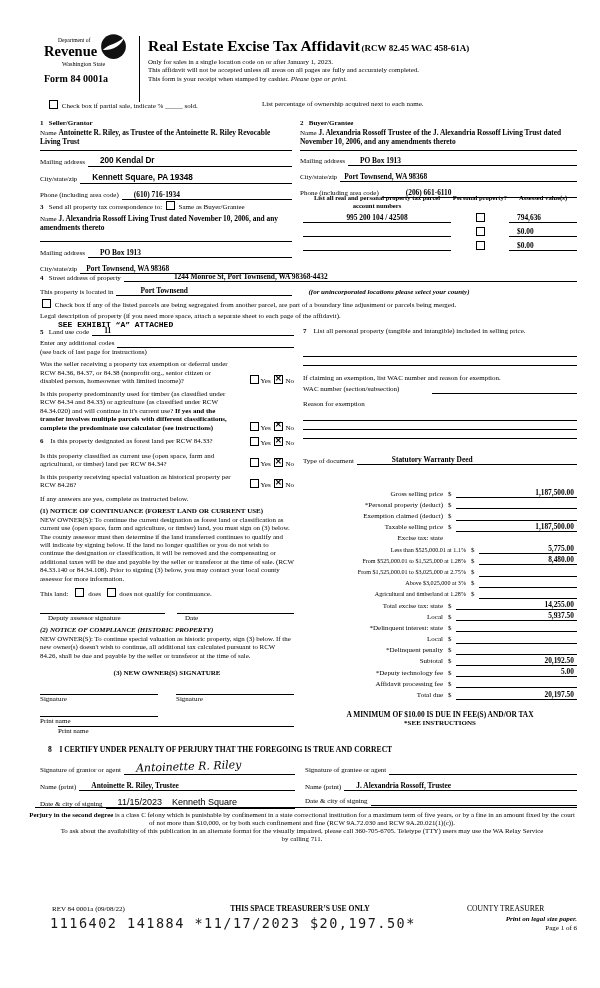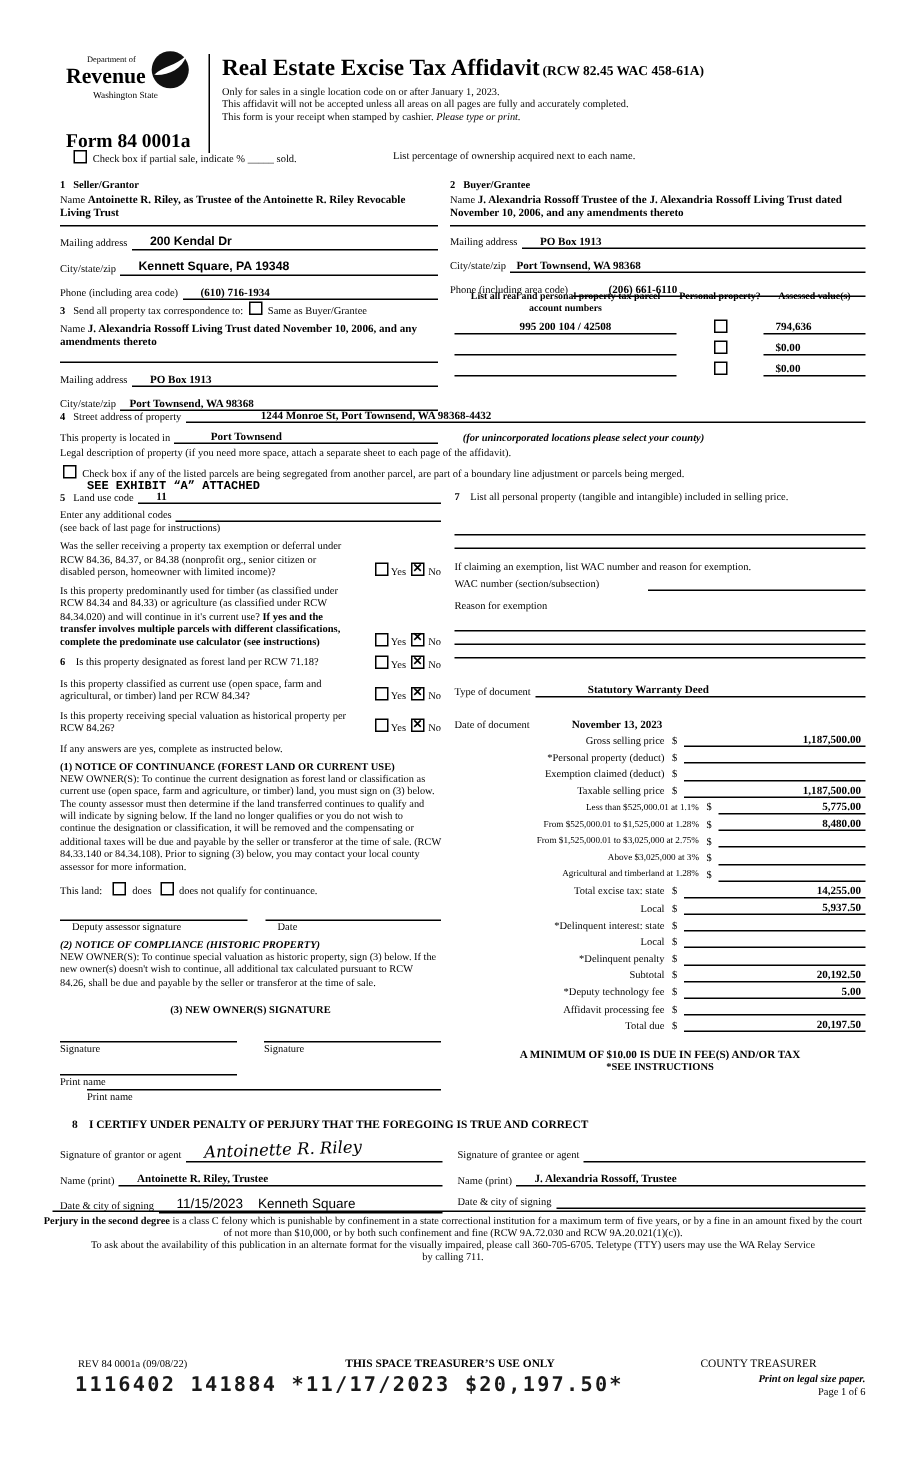--- a/index.html
+++ b/index.html
@@ -65,21 +65,21 @@
   <div class="abs" style="left:148px;top:37px;width:432px;">
     <div>
       <span class="b" style="font-size:15.5px;">Real Estate Excise Tax Affidavit</span>
       <span class="b" style="font-size:9px;">(RCW 82.45 WAC 458-61A)</span>
     </div>
     <div style="font-size:6.9px;margin-top:2px;">Only for sales in a single location code on or after January 1, 2023.</div>
     <div style="font-size:6.9px;">This affidavit will not be accepted unless all areas on all pages are fully and accurately completed.</div>
     <div style="font-size:6.9px;"><span>This form is your receipt when stamped by cashier. </span><span class="i">Please type or print.</span></div>
   </div>
 
-  <div class="abs b" style="left:44px;top:86px;font-size:13px;">Form 84 0001a</div>
+  <div class="abs b" style="left:44px;top:73px;font-size:10px;">Form 84 0001a</div>
 
   <div class="abs" style="left:47px;top:100px;width:530px;">
     <span class="cb"></span>
     <span>Check box if partial sale, indicate % _____ sold.</span>
     <span style="position:absolute;left:215px;">List percentage of ownership acquired next to each name.</span>
   </div>
 
   <div class="abs" style="left:40px;top:119px;width:252px;">
     <div><span class="b">1</span>&nbsp;&nbsp;&nbsp;<span class="b">Seller/Grantor</span></div>
     <div class="nameblock">
@@ -168,25 +168,25 @@
   <div class="abs" style="left:40px;top:272px;width:537px;">
     <div class="frow">
       <span class="lab"><span class="b">4</span>&nbsp;&nbsp;&nbsp;<span>Street address of property</span></span>
       <span class="fill val" style="padding-left:50px;">1244 Monroe St, Port Townsend, WA  98368-4432</span>
     </div>
     <div class="frow" style="margin-top:4px;">
       <span class="lab">This property is located in</span>
       <span class="fill val" style="flex:0 0 150px;padding-left:24px;">Port Townsend</span>
       <span class="b i" style="padding-left:16px;">(for unincorporated locations please select your county)</span>
     </div>
-    <div style="margin-top:2px;">Legal description of property (if you need more space, attach a separate sheet to each page of the affidavit).</div>
     <div style="margin-top:3px;">
       <span class="cb"></span>
       <span>Check box if any of the listed parcels are being segregated from another parcel, are part of a boundary line adjustment or parcels being merged.</span>
     </div>
+    <div style="margin-top:2px;">Legal description of property (if you need more space, attach a separate sheet to each page of the affidavit).</div>
     <div class="b" style="margin-top:0;padding-left:18px;font-size:8px;font-family:Liberation Mono, monospace;">SEE EXHIBIT “A” ATTACHED</div>
   </div>
 
   <div class="abs" style="left:40px;top:326px;width:254px;">
     <div class="frow">
       <span class="lab"><span class="b">5</span>&nbsp;&nbsp;&nbsp;<span>Land use code</span></span>
       <span class="fill val">11</span>
     </div>
     <div class="frow" style="margin-top:3px;">
       <span class="lab">Enter any additional codes</span>
@@ -206,21 +206,21 @@
       <span class="q-text"><span>Is this property predominantly used for timber (as classified under RCW 84.34 and 84.33) or agriculture (as classified under RCW 84.34.020) and will continue in it's current use? </span><span class="b">If yes and the transfer involves multiple parcels with different classifications, complete the predominate use calculator (see instructions)</span></span>
       <span class="yn">
         <span class="cb"></span><span>Yes</span>
         <span class="cb checked"></span><span>No</span>
       </span>
     </div>
   </div>
 
   <div class="abs" style="left:40px;top:437px;width:254px;">
     <div class="q" style="margin-top:0;">
-      <span class="q-text"><span class="b">6</span>&nbsp;&nbsp;&nbsp;&nbsp;<span>Is this property designated as forest land per RCW 71.18?</span></span>
+      <span class="q-text"><span class="b">6</span>&nbsp;&nbsp;&nbsp;&nbsp;<span>Is this property designated as forest land per RCW 84.33?</span></span>
       <span class="yn">
         <span class="cb"></span><span>Yes</span>
         <span class="cb checked"></span><span>No</span>
       </span>
     </div>
     <div class="q">
       <span class="q-text">Is this property classified as current use (open space, farm and agricultural, or timber) land per RCW 84.34?</span>
       <span class="yn">
         <span class="cb"></span><span>Yes</span>
         <span class="cb checked"></span><span>No</span>
@@ -297,24 +297,20 @@
     <div class="blank" style="margin-top:4px;"></div>
     <div class="blank"></div>
     <div class="blank"></div>
   </div>
 
   <div class="abs" style="left:303px;top:455px;width:274px;">
     <div class="frow">
       <span class="lab">Type of document</span>
       <span class="fill val" style="padding-left:35px;">Statutory Warranty Deed</span>
     </div>
-    <div class="frow" style="margin-top:13px;">
-      <span class="lab">Date of document</span>
-      <span class="fill val" style="padding-left:25px;border-bottom:none;">November 13, 2023</span>
-    </div>
   </div>
 
   <div class="abs" style="left:303px;top:487px;width:274px;">
     <div>
 
     <div class="tax-row">
         <span class="tax-label">Gross selling price</span>
         <span class="tax-d">$</span>
         <span class="tax-amt">1,187,500.00</span>
       </div>
@@ -325,20 +321,25 @@
       </div>
         <div class="tax-row">
         <span class="tax-label">Exemption claimed (deduct)</span>
         <span class="tax-d">$</span>
         <span class="tax-amt"></span>
       </div>
         <div class="tax-row">
         <span class="tax-label">Taxable selling price</span>
         <span class="tax-d">$</span>
         <span class="tax-amt">1,187,500.00</span>
+      </div>
+        <div class="tax-row nodollar">
+        <span class="tax-label">Excise tax:  state</span>
+        <span class="tax-d">$</span>
+        <span class="tax-amt"></span>
       </div>
         <div class="tax-row small-row">
         <span class="tax-label">Less than $525,000.01 at 1.1%</span>
         <span class="tax-d">$</span>
         <span class="tax-amt">5,775.00</span>
       </div>
         <div class="tax-row small-row">
         <span class="tax-label">From $525,000.01 to $1,525,000 at 1.28%</span>
         <span class="tax-d">$</span>
         <span class="tax-amt">8,480.00</span>
@@ -445,17 +446,17 @@
   <div class="abs hr" style="left:35px;top:807px;width:542px;border-bottom-width:1.4px;"></div>
 
   <div class="abs center" style="left:28px;top:811px;width:548px;font-size:6.9px;">
     <span class="b">Perjury in the second degree</span><span> is a class C felony which is punishable by confinement in a state correctional institution for a maximum term of five years, or by a fine in an amount fixed by the court of not more than $10,000, or by both such confinement and fine (RCW 9A.72.030 and RCW 9A.20.021(1)(c)).</span>
   </div>
   <div class="abs center" style="left:60px;top:827px;width:484px;font-size:6.9px;">To ask about the availability of this publication in an alternate format for the visually impaired, please call 360-705-6705. Teletype (TTY) users may use the WA Relay Service by calling 711.</div>
 
   <div class="abs" style="left:52px;top:905px;">REV 84 0001a (09/08/22)</div>
   <div class="abs b center" style="left:200px;top:904px;width:200px;font-size:7.6px;">THIS SPACE TREASURER’S USE ONLY</div>
   <div class="abs" style="left:467px;top:904px;font-size:7.6px;">COUNTY TREASURER</div>
-  <div class="abs stamp" style="left:50px;top:915px;font-weight:bold;">1116402  141884  *11/17/2023  $20,197.50*</div>
+  <div class="abs stamp" style="left:50px;top:915px;">1116402  141884  *11/17/2023  $20,197.50*</div>
   <div class="abs b i right" style="left:457px;top:915px;width:120px;">Print on legal size paper.</div>
   <div class="abs right" style="left:457px;top:924px;width:120px;">Page 1 of 6</div>
 
 </div>
 
 </body></html>

